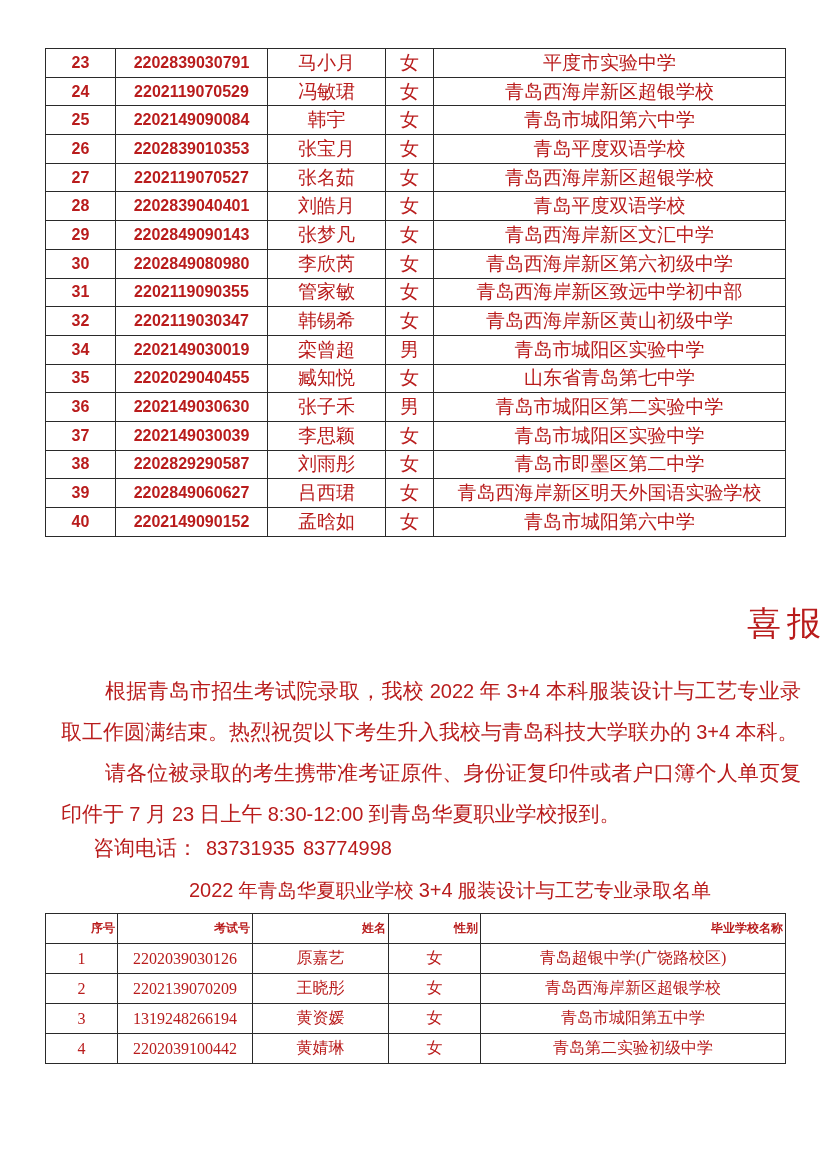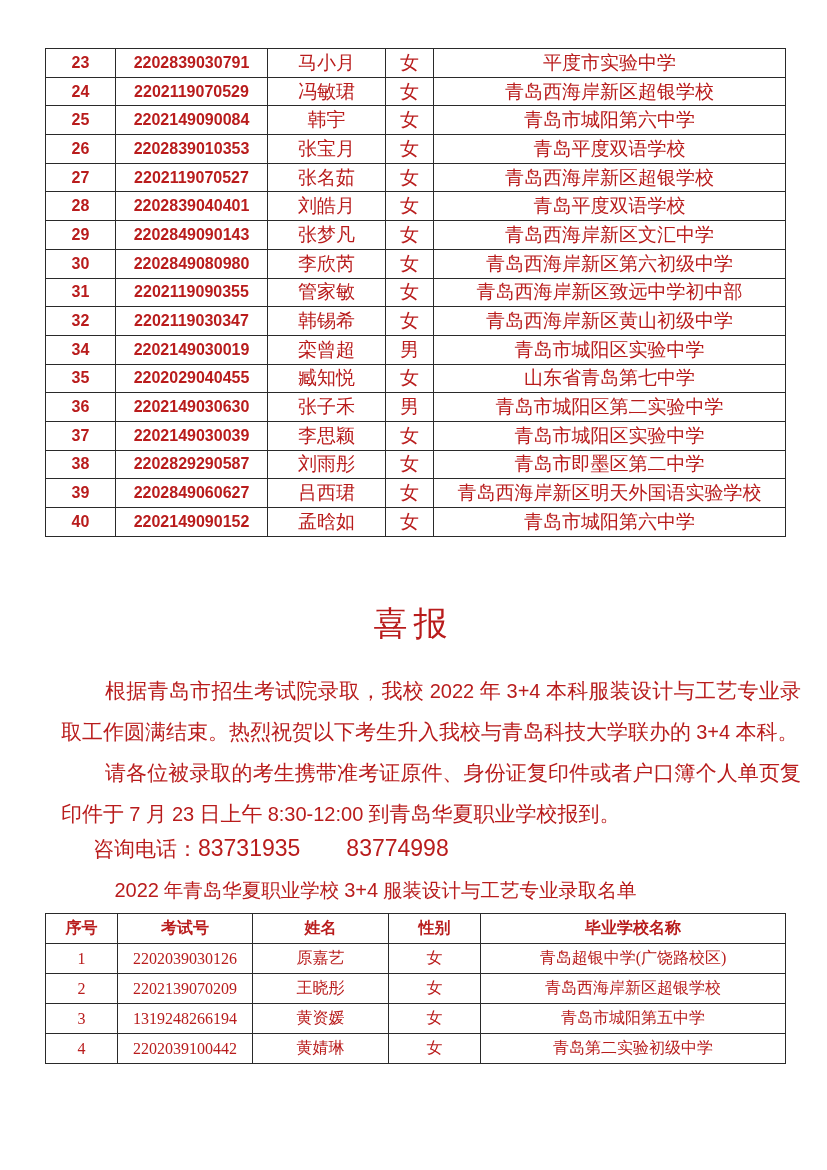--- a/index.html
+++ b/index.html
@@ -20,47 +20,48 @@
   .tbl-top{top:48px;}
   .tbl-top tr{height:28.7px;}
   .tbl-top .c-no,.tbl-top .c-exam{
     font-family:"Liberation Sans","DejaVu Sans",sans-serif;font-weight:700;font-size:16px;
   }
   .tbl-top .c-name,.tbl-top .c-gender,.tbl-top .c-school{
     font-family:"Liberation Serif","DejaVu Serif",serif;font-size:19px;
   }
   
   .doc-title{
-    position:absolute;top:600px;left:0;width:827px;text-align:center;
+    position:absolute;top:600px;left:0;width:827px;text-align:right;
     font-size:34px;letter-spacing:6px;font-weight:400;line-height:48px;
   }
   
   .para{
     position:absolute;left:45px;width:740px;margin:16px;
     font-size:21px;line-height:41px;text-align:justify;text-indent:44px;
   }
   .para-1{top:655px;}
   .para-2{top:737px;}
   .num{font-family:"Liberation Sans","DejaVu Sans",sans-serif;font-size:20px;}
   .contact{
     position:absolute;left:45px;width:740px;margin:0;padding-left:48px;
     font-size:21px;line-height:26px;top:835px;
   }
-  .contact .num{font-size:23px;}
+  .contact .num{font-size:20px;margin-left:8px;}
   .phone-2{margin-left:46px;}
   .list-title{
-    position:absolute;top:877px;left:0;width:711px;text-align:center;
-    font-size:19.5px;line-height:26px;padding-left:20px;
+    position:absolute;top:877px;left:0;width:711px;text-align:right;
+    font-size:19.5px;line-height:26px;
   }
   
   .tbl-bottom{top:913px;}
   .tbl-bottom tr{height:30px;}
   .tbl-bottom th{
-    font-size:16px;font-weight:700;
+    font-size:12px;font-weight:700;
     font-family:Liberation Serif, serif;
+    text-align:right;
   }
   .tbl-bottom td{
     font-size:16px;font-family:"Liberation Serif","DejaVu Serif",serif;
   }
 </style>
 </head>
 <body>
 
 <div class="page">
 

